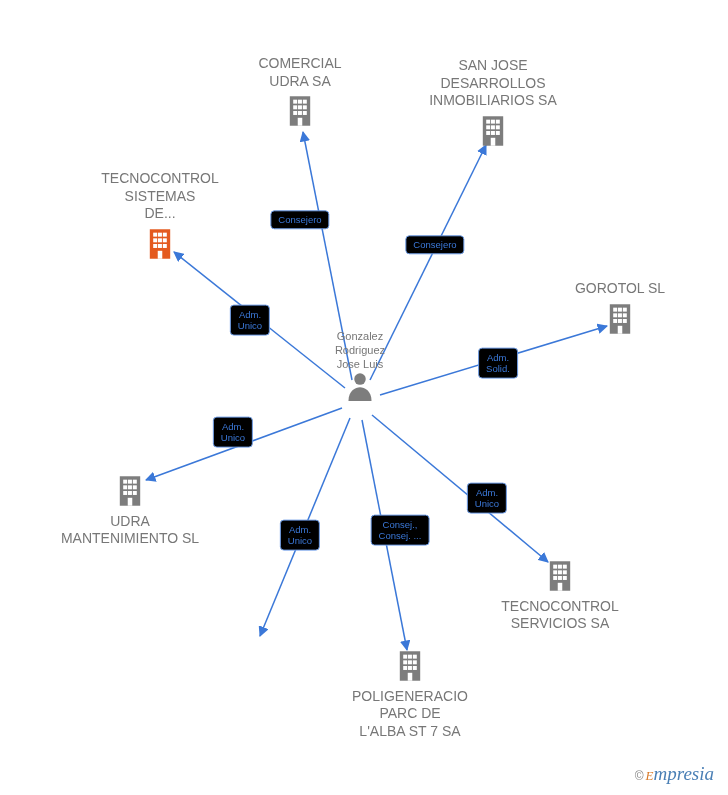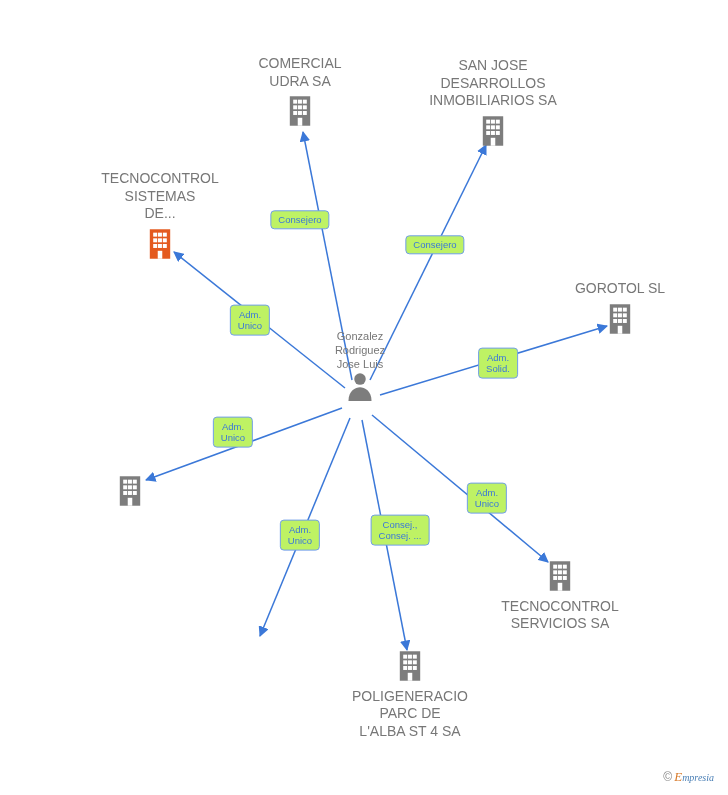--- a/index.html
+++ b/index.html
@@ -48,21 +48,21 @@
     line-height: 1.25;
     width: 120px;
     transform: translate(-50%, 0);
   }
   .center-node .label {
     display: block;
     white-space: pre-line;
   }
   .rel-label {
     position: absolute;
-    background: #bef264;
+    background: #000000;
     border: 1px solid #6f9ee8;
     border-radius: 4px;
     font-size: 9.5px;
     color: #3b78d8;
     padding: 3px 7px;
     line-height: 1.2;
     text-align: center;
     white-space: pre-line;
     transform: translate(-50%, -50%);
   }
@@ -81,21 +81,21 @@
   .credit .e {
     color: #d87a2a;
     font-style: italic;
     font-family: Georgia, "Times New Roman", serif;
     font-size: 13px;
   }
   .credit .rest {
     color: #4a7fb5;
     font-style: italic;
     font-family: Georgia, "Times New Roman", serif;
-    font-size: 10px;
+    font-size: 19px;
   }
 </style>
 </head>
 <body>
 
 <div class="canvas">
 
   <svg class="links">
     <defs>
       <marker id="arrow" viewBox="0 0 10 10" refX="9" refY="5" markerWidth="7" markerHeight="7" orient="auto-start-reverse">
@@ -238,40 +238,42 @@
           <rect x="10.2" y="10" width="3.5" height="3.5" fill="#fff"></rect>
           <rect x="14.5" y="10" width="3.5" height="3.5" fill="#fff"></rect>
           <rect x="6" y="15" width="3.5" height="3.5" fill="#fff"></rect>
           <rect x="10.2" y="15" width="3.5" height="3.5" fill="#fff"></rect>
           <rect x="14.5" y="15" width="3.5" height="3.5" fill="#fff"></rect>
           <rect x="10" y="21" width="4" height="7" fill="#fff"></rect>
         </svg>
     </span>
     <span class="label">POLIGENERACIO
 PARC DE
-L'ALBA ST 4 SA</span>
+L'ALBA ST 7 SA</span>
   </div>
 
 
   <div class="node" style="left:130px; top:470px;">
     <span class="icon">
       <svg width="28" height="34" viewBox="0 0 24 30">
           <rect x="3" y="2" width="18" height="26" fill="#7d7d7d"></rect>
           <rect x="6" y="5" width="3.5" height="3.5" fill="#fff"></rect>
           <rect x="10.2" y="5" width="3.5" height="3.5" fill="#fff"></rect>
           <rect x="14.5" y="5" width="3.5" height="3.5" fill="#fff"></rect>
           <rect x="6" y="10" width="3.5" height="3.5" fill="#fff"></rect>
           <rect x="10.2" y="10" width="3.5" height="3.5" fill="#fff"></rect>
           <rect x="14.5" y="10" width="3.5" height="3.5" fill="#fff"></rect>
           <rect x="6" y="15" width="3.5" height="3.5" fill="#fff"></rect>
           <rect x="10.2" y="15" width="3.5" height="3.5" fill="#fff"></rect>
           <rect x="14.5" y="15" width="3.5" height="3.5" fill="#fff"></rect>
           <rect x="10" y="21" width="4" height="7" fill="#fff"></rect>
         </svg>
     </span>
+    <span class="label">UDRA
+MANTENIMIENTO SL</span>
   </div>
 
   <div class="node" style="left:160px; top:170px;">
     <span class="label">TECNOCONTROL
 SISTEMAS
 DE...</span>
     <span class="icon">
       <svg width="28" height="34" viewBox="0 0 24 30">
           <rect x="3" y="2" width="18" height="26" fill="#e45a1f"></rect>
           <rect x="6" y="5" width="3.5" height="3.5" fill="#fff"></rect>

